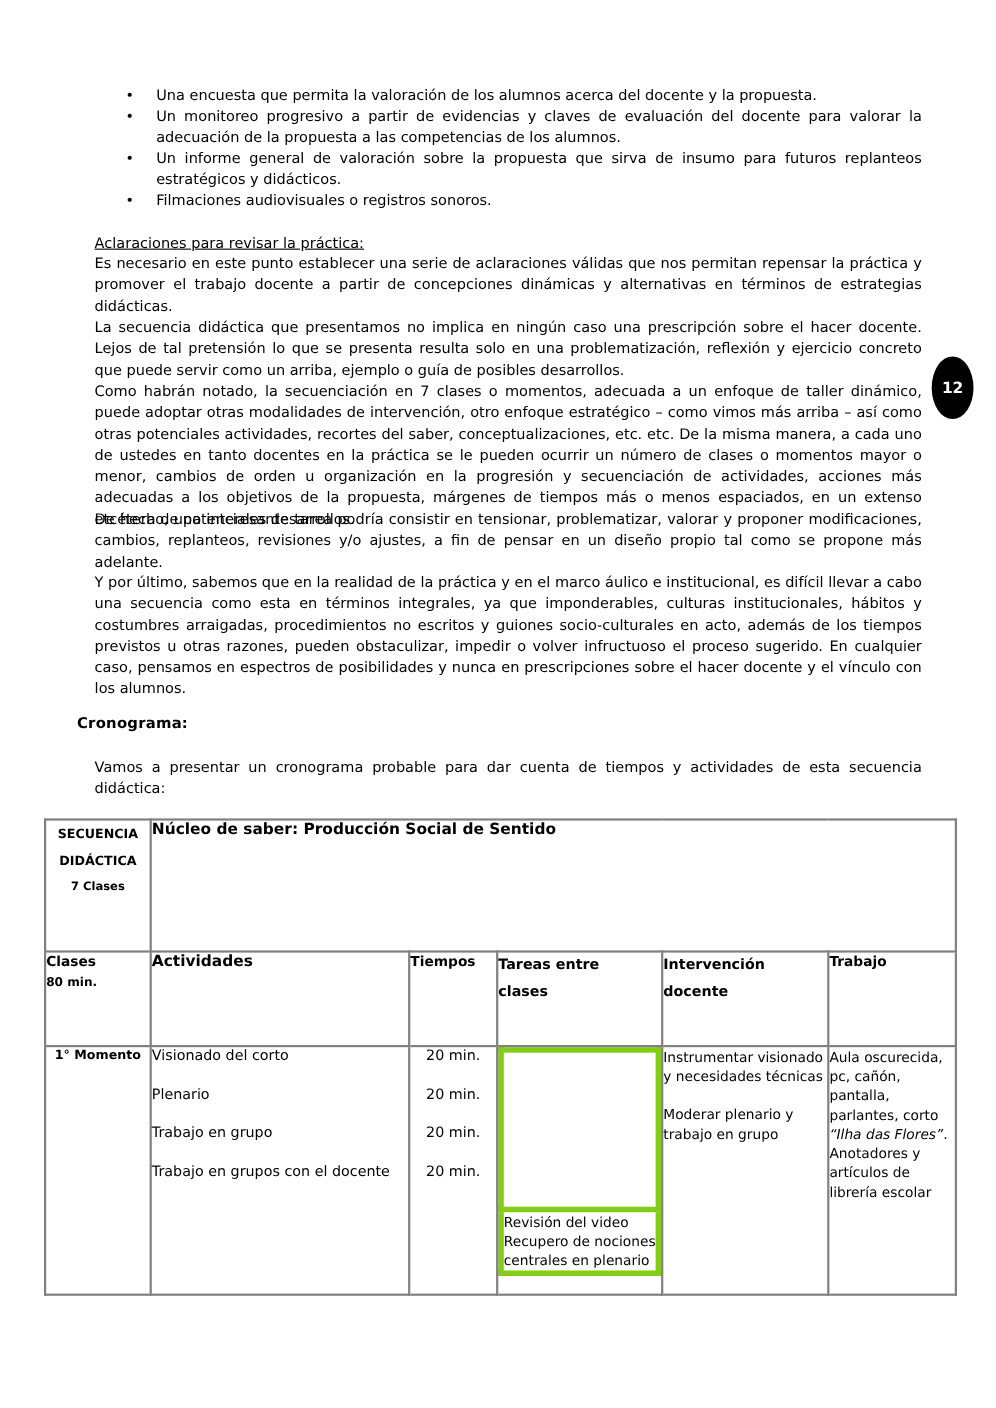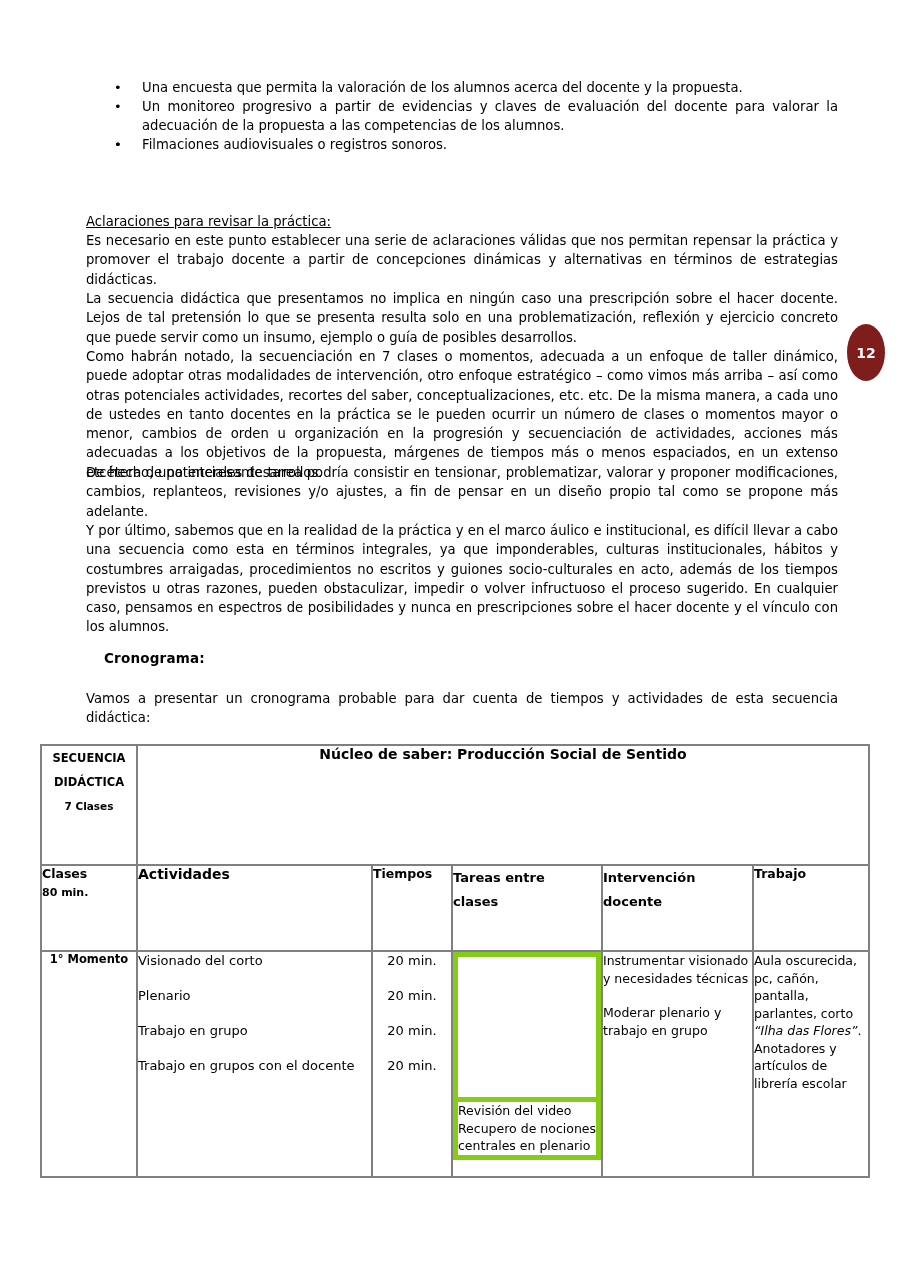--- a/index.html
+++ b/index.html
@@ -61,35 +61,35 @@
     margin: 0;
   }
   .para-underline {
     text-decoration: underline;
     text-align: left;
   }
 
   
   .section-heading {
     position: absolute;
-    left: 104px;
+    left: 70px;
     font-size: 13.5px;
     font-weight: bold;
     letter-spacing: 0.2px;
   }
 
   
   .page-badge {
     position: absolute;
     left: 847px;
     top: 324px;
     width: 38px;
     height: 57px;
     border-radius: 50%;
-    background: #7f1d1d;
+    background: #000000;
     color: #ffffff;
     font-size: 14px;
     font-weight: bold;
     display: flex;
     align-items: center;
     justify-content: center;
   }
 
   
   .cron-table {
@@ -113,21 +113,20 @@
     font-weight: bold;
     line-height: 24px;
     padding: 6px 4px;
     margin-top: 48px;
   }
   .cell-seq .seq-sub {
     font-size: 10.5px;
     font-weight: bold;
   }
   .cell-nucleo {
-    text-align: center;
     vertical-align: middle;
     font-size: 14px;
     font-weight: bold;
   }
 
   .cell-head {
     text-align: left;
     vertical-align: middle;
     font-weight: bold;
   }
@@ -211,32 +210,33 @@
     <li>
       <span class="bullet-dot">•</span>
       <span>Una encuesta que permita la valoración de los alumnos acerca del docente y la propuesta.</span>
     </li>
     <li>
       <span class="bullet-dot">•</span>
       <span>Un monitoreo progresivo a partir de evidencias y claves de evaluación del docente para valorar la adecuación de la propuesta a las competencias de los alumnos.</span>
     </li>
     <li>
       <span class="bullet-dot">•</span>
+      <span>Un informe general de valoración sobre la propuesta que sirva de insumo para futuros replanteos estratégicos y didácticos.</span>
     </li>
     <li>
       <span class="bullet-dot">•</span>
       <span>Filmaciones audiovisuales o registros sonoros.</span>
     </li>
   </ul>
 
   <p class="para para-underline" style="top:212px;">Aclaraciones para revisar la práctica:</p>
 
   <p class="para" style="top:231px;">Es necesario en este punto establecer una serie de aclaraciones válidas que nos permitan repensar la práctica y promover el trabajo docente a partir de concepciones dinámicas y alternativas en términos de estrategias didácticas.</p>
 
-  <p class="para" style="top:289px;">La secuencia didáctica que presentamos no implica en ningún caso una prescripción sobre el hacer docente. Lejos de tal pretensión lo que se presenta resulta solo en una problematización, reflexión y ejercicio concreto que puede servir como un insumo, ejemplo o guía de posibles desarrollos.</p>
+  <p class="para" style="top:289px;">La secuencia didáctica que presentamos no implica en ningún caso una prescripción sobre el hacer docente. Lejos de tal pretensión lo que se presenta resulta solo en una problematización, reflexión y ejercicio concreto que puede servir como un arriba, ejemplo o guía de posibles desarrollos.</p>
 
   <p class="para" style="top:347px;">Como habrán notado, la secuenciación en 7 clases o momentos, adecuada a un enfoque de taller dinámico, puede adoptar otras modalidades de intervención, otro enfoque estratégico – como vimos más arriba – así como otras potenciales actividades, recortes del saber, conceptualizaciones, etc. etc. De la misma manera, a cada uno de ustedes en tanto docentes en la práctica se le pueden ocurrir un número de clases o momentos mayor o menor, cambios de orden u organización en la progresión y secuenciación de actividades, acciones más adecuadas a los objetivos de la propuesta, márgenes de tiempos más o menos espaciados, en un extenso etcétera de potenciales desarrollos.</p>
 
   <p class="para" style="top:healthy;"></p>
 
   <p class="para" style="top:src;"></p>
 
   <p class="para" style="top:463px;">De hecho, una interesante tarea podría consistir en tensionar, problematizar, valorar y proponer modificaciones, cambios, replanteos, revisiones y/o ajustes, a fin de pensar en un diseño propio tal como se propone más adelante.</p>
 
   <p class="para" style="top:521px;">Y por último, sabemos que en la realidad de la práctica y en el marco áulico e institucional, es difícil llevar a cabo una secuencia como esta en términos integrales, ya que imponderables, culturas institucionales, hábitos y costumbres arraigadas, procedimientos no escritos y guiones socio-culturales en acto, además de los tiempos previstos u otras razones, pueden obstaculizar, impedir o volver infructuoso el proceso sugerido. En cualquier caso, pensamos en espectros de posibilidades y nunca en prescripciones sobre el hacer docente y el vínculo con los alumnos.</p>

